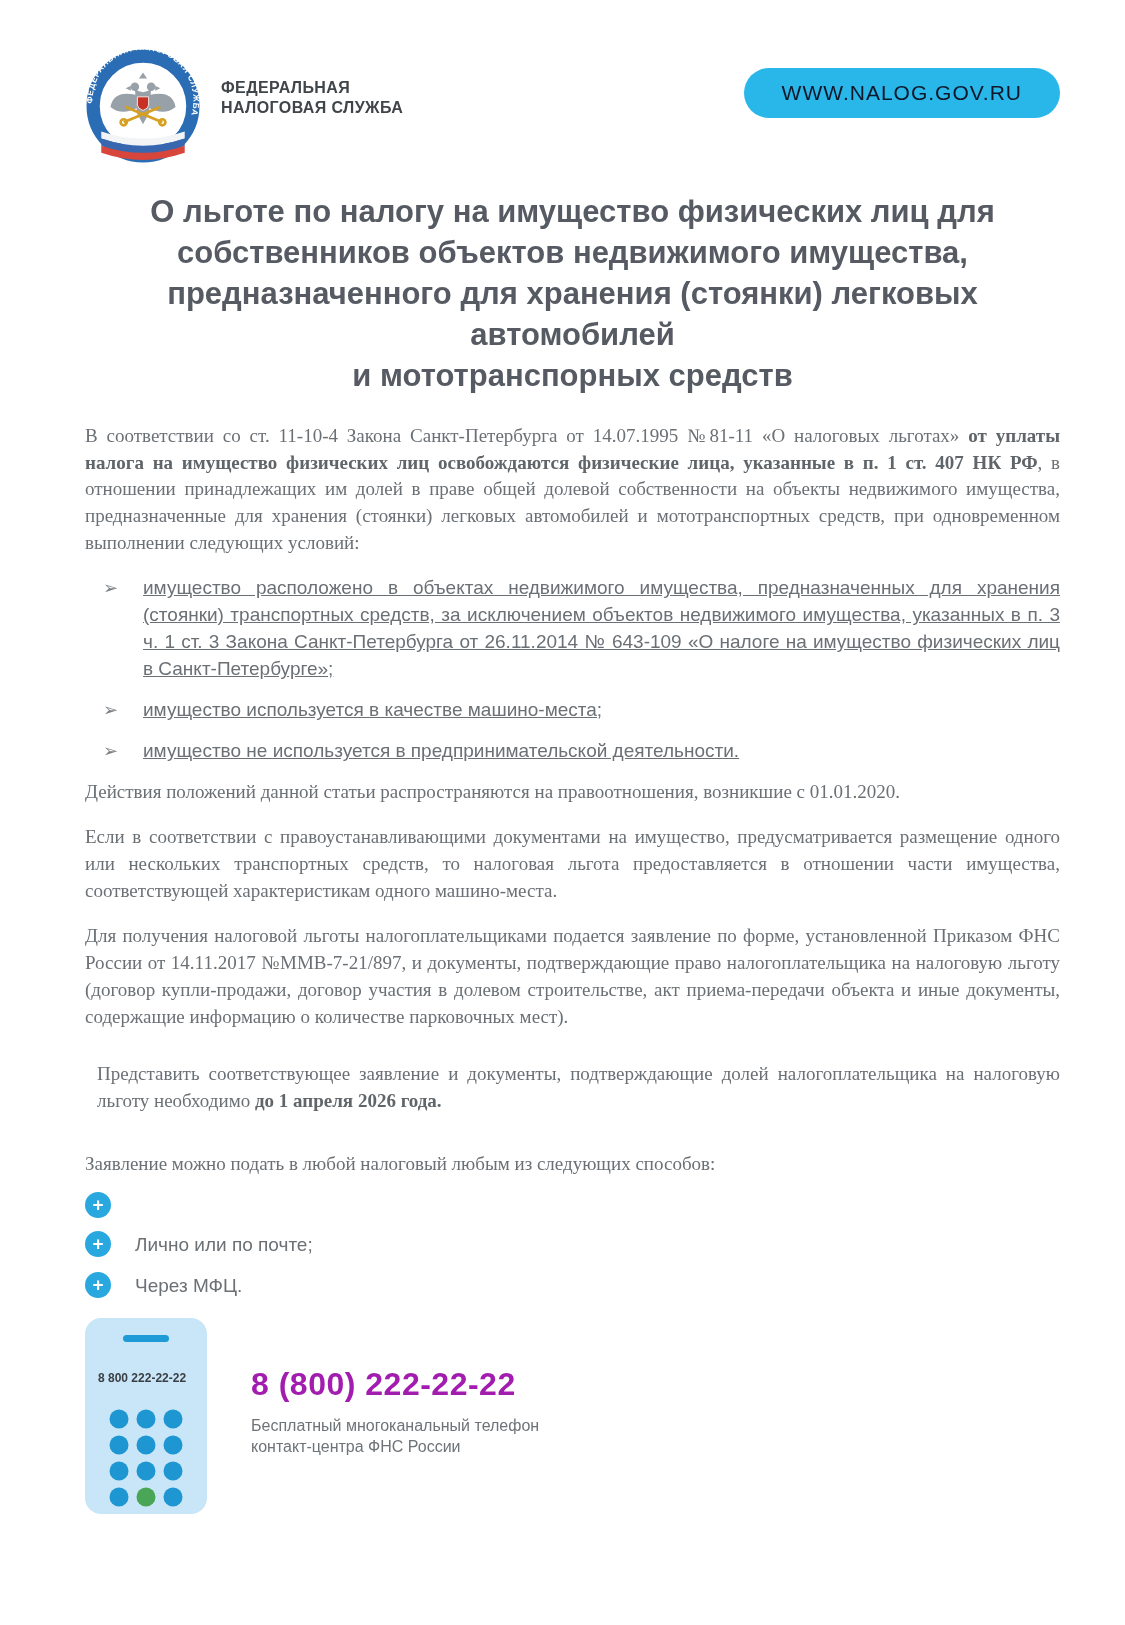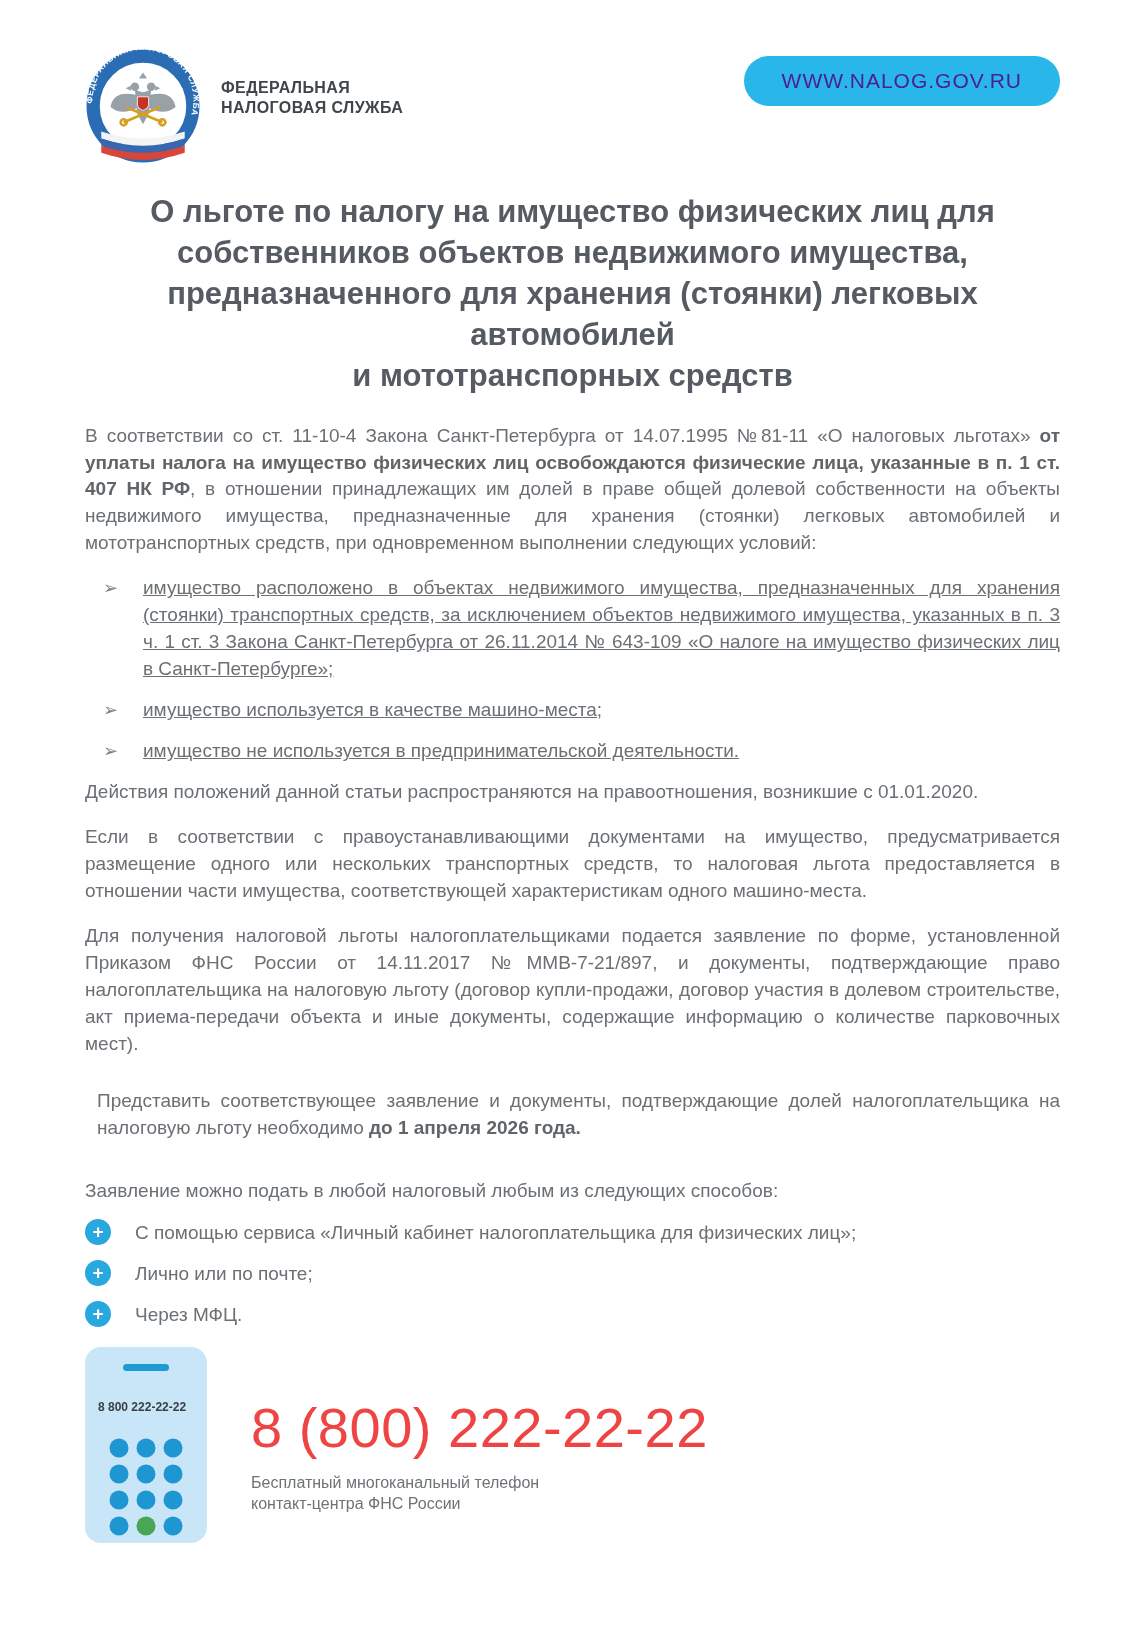--- a/index.html
+++ b/index.html
@@ -6,51 +6,51 @@
   body{
     width:1125px;height:1625px;background:#ffffff;position:relative;overflow:hidden;
     font-family:"Liberation Sans","DejaVu Sans",sans-serif;color:#6b7075;
   }
   .page{padding:48px 65px 0 85px;}
 
   
   .header{display:flex;align-items:flex-start;}
   .agency{margin-left:20px;margin-top:30px;font-weight:bold;font-size:16px;
           line-height:1.25;color:#3f4549;letter-spacing:.4px;}
-  .site-pill{margin-left:auto;margin-top:8px;background:#29b6e9;color:#4c1d95;
+  .site-pill{margin-left:auto;margin-top:20px;background:#29b6e9;color:#0f172a;
              font-size:21px;letter-spacing:1px;padding:13px 38px;border-radius:28px;
              white-space:nowrap;}
 
   
   .title{margin-top:28px;text-align:center;font-weight:bold;font-size:31px;
          line-height:1.32;color:#565b63;}
 
   
   .doc{margin-top:26px;font-size:19px;line-height:1.42;text-align:justify;}
-  .doc p{margin:0 0 18px 0;}
+  .doc p{margin:0 0 18px 0;font-family:Liberation Serif, serif;}
   .doc strong{color:#606569;}
 
   .cond{margin:2px 0 4px 18px;}
   .cond-item{display:flex;margin-bottom:14px;}
   .cond-marker{flex:0 0 40px;color:#7b8086;font-size:18px;padding-top:1px;}
   .cond-text{flex:1;text-align:justify;text-decoration:underline;}
 
   .deadline{padding-left:12px;margin-top:30px !important;}
 
   .lead{margin-top:36px !important;margin-bottom:12px !important;}
   .way{display:flex;align-items:flex-start;margin-bottom:11px;}
   .plus{flex:0 0 26px;height:26px;border-radius:50%;background:#29a8e0;color:#fff;
         font-size:19px;font-weight:bold;display:flex;align-items:center;justify-content:center;
         margin-right:24px;margin-top:2px;line-height:1;}
   .way-text{padding-top:3px;}
 
   
   .footer{display:flex;margin-top:18px;gap:8px;}
   .footer-text{margin-left:36px;padding-top:48px;}
-  .phone-number{font-size:56px;font-weight:normal;color:#ef4444;letter-spacing:.5px;}
+  .phone-number{font-size:32px;font-weight:bold;color:#a21caf;letter-spacing:.5px;}
   .phone-caption{margin-top:12px;font-size:16px;color:#6e7378;line-height:1.35;}
 </style>
 </head>
 <body>
 
 <div class="page">
 
   <div class="header">
     <svg width="116" height="116" viewBox="0 0 114 114">
       <circle cx="57" cy="57" r="56" fill="#ffffff"></circle>
@@ -123,21 +123,20 @@
     <p>Если в соответствии с правоустанавливающими документами на имущество, предусматривается размещение одного или нескольких транспортных средств, то налоговая льгота предоставляется в отношении части имущества, соответствующей характеристикам одного машино-места.</p>
     <p>Для получения налоговой льготы налогоплательщиками подается заявление по форме, установленной Приказом ФНС России от 14.11.2017 №ММВ-7-21/897, и документы, подтверждающие право налогоплательщика на налоговую льготу (договор купли-продажи, договор участия в долевом строительстве, акт приема-передачи объекта и иные документы, содержащие информацию о количестве парковочных мест).</p>
 
     <p class="deadline"><span>Представить соответствующее заявление и документы, подтверждающие долей налогоплательщика на налоговую льготу необходимо </span><strong>до 1 апреля 2026 года.</strong></p>
 
     <p class="lead">Заявление можно подать в любой налоговый любым из следующих способов:</p>
 
     <div>
       <div class="way">
         <span class="plus">+</span>
-        <span class="way-text">С помощью сервиса «Личный кабинет налогоплательщика для физических лиц»;</span>
       </div>
       <div class="way">
         <span class="plus">+</span>
         <span class="way-text">Лично или по почте;</span>
       </div>
       <div class="way">
         <span class="plus">+</span>
         <span class="way-text">Через МФЦ.</span>
       </div>
     </div>

